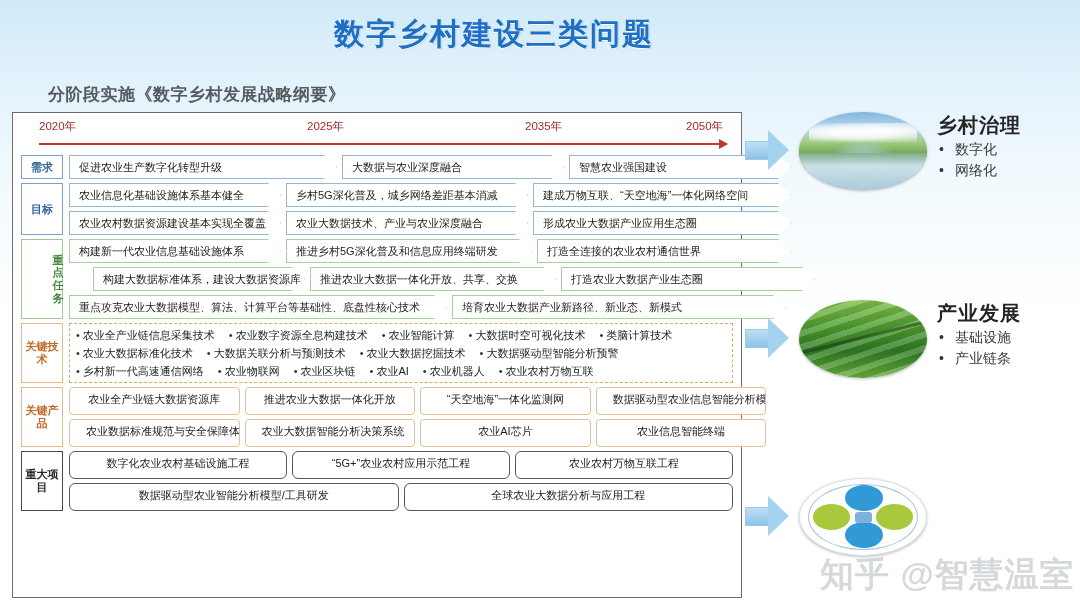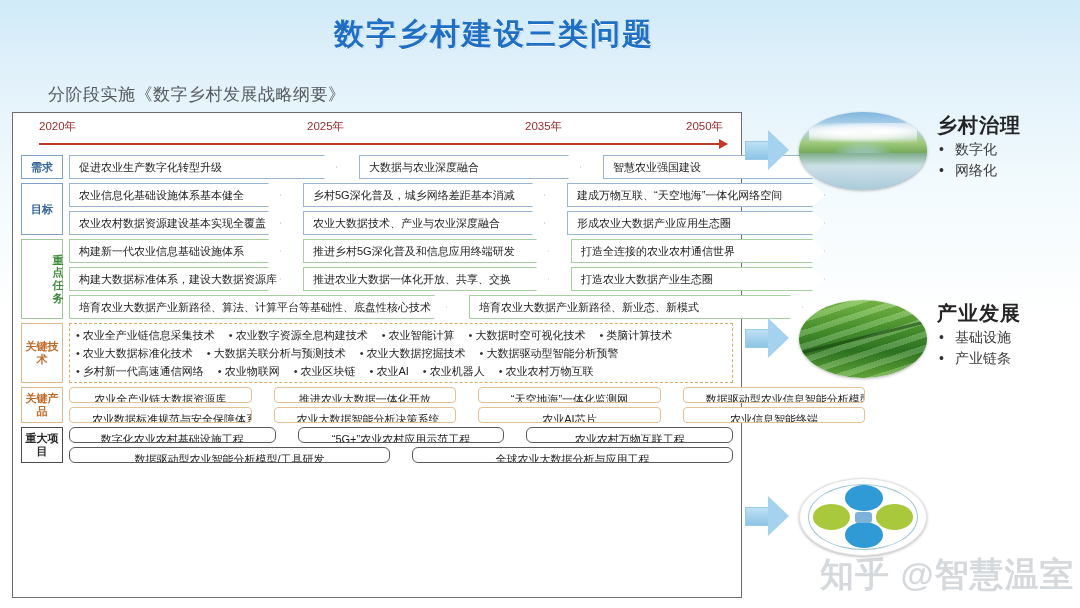--- a/index.html
+++ b/index.html
@@ -19,21 +19,21 @@
     text-align: center;
     font-size: 30px; font-weight: bold;
     color: #1f6fc4;
     letter-spacing: 2px;
     text-shadow: 0 1px 0 #ffffff, 1px 1px 1px rgba(80,140,200,.35);
     font-family: "Liberation Sans", "DejaVu Sans", sans-serif;
   }
 
   .subtitle {
     position: absolute; top: 83px; left: 48px;
-    font-size: 17px; font-weight: normal; color: #555a5e;
+    font-size: 17px; font-weight: bold; color: #555a5e;
     letter-spacing: .5px;
   }
 
   
   .roadmap {
     position: absolute; left: 12px; top: 112px;
     width: 730px; height: 486px;
     border: 1px solid #6d6d6d;
     background: #ffffff;
     padding: 6px 8px 4px 8px;
@@ -65,41 +65,41 @@
     text-align: center;
     font-size: 11px; font-weight: bold; line-height: 1.15;
     border: 1px solid #7f9fc4; color: #34659c;
     background: #fff; margin-right: 6px;
     padding: 2px 0;
   }
   .rowlabel.green { border-color: #9fc79a; color: #3f8b3b; padding-left: 32px; }
   .rowlabel.tan   { border-color: #e0b98d; color: #c06a28; }
   .rowlabel.black { border-color: #4a4a4a; color: #2b2b2b; }
   .rowbody { flex: 1 1 auto; display: flex; flex-direction: column; gap: 4px; }
-  .band { display: flex; gap: 22px; }
+  .band { display: flex; gap: 5px; }
 
   
   .chev {
     position: relative;
     height: 24px; line-height: 22px;
     border: 1px solid #9bb4cf;
     background: #fff;
     font-size: 11px; color: #1d1d1d;
     padding: 0 16px 0 9px;
     white-space: nowrap;
     clip-path: polygon(0 0, calc(100% - 13px) 0, 100% 50%, calc(100% - 13px) 100%, 0 100%);
   }
   .chev.g { border-color: #a8cfa2; }
 
   
   .pbox {
-    height: 16px; line-height: 22px;
+    height: 28px; line-height: 22px;
     border: 1px solid #9bb4cf; border-radius: 4px;
     background: #fff; font-size: 11px; color: #1d1d1d;
-    padding: 0 22px; white-space: nowrap; text-align: center;
+    padding: 0 16px; white-space: nowrap; text-align: center;
   }
   .pbox.tan { border-color: #e2c093; }
   .pbox.dark { border-color: #5a5a5a; border-radius: 6px; }
 
   
   .dashed {
     border: 1px dashed #d8a96a;
     padding: 4px 6px 3px 6px;
     display: flex; flex-direction: column; gap: 3px;
   }
@@ -243,26 +243,26 @@
         <div class="rowlabel green">
           <span>重点任务</span>
         </div>
         <div class="rowbody">
           <div class="band">
             <div class="chev g" style="width: 212px; flex: 0 0 212px;">构建新一代农业信息基础设施体系</div>
             <div class="chev g" style="width: 246px; flex: 0 0 246px;">推进乡村5G深化普及和信息应用终端研发</div>
             <div class="chev g" style="width: 254px; flex: 0 0 254px;">打造全连接的农业农村通信世界</div>
           </div>
           <div class="band">
-            <div class="chev g" style="width: 212px; flex: 0 0 212px;">构建大数据标准体系，建设大数据资源库</div>
+            <div class="chev g" style="width: 212px; flex: 0 0 212px; margin-left: 24px;">构建大数据标准体系，建设大数据资源库</div>
             <div class="chev g" style="width: 246px; flex: 0 0 246px;">推进农业大数据一体化开放、共享、交换</div>
             <div class="chev g" style="width: 254px; flex: 0 0 254px;">打造农业大数据产业生态圈</div>
           </div>
           <div class="band">
-            <div class="chev g" style="width: 378px; flex: 0 0 378px;">培育农业大数据产业新路径、算法、计算平台等基础性、底盘性核心技术</div>
+            <div class="chev g" style="width: 378px; flex: 0 0 378px;">重点攻克农业大数据模型、算法、计算平台等基础性、底盘性核心技术</div>
             <div class="chev g" style="width: 334px; flex: 0 0 334px;">培育农业大数据产业新路径、新业态、新模式</div>
           </div>
         </div>
       </div>
       <div class="row">
         <div class="rowlabel tan">
           <span>关键技术</span>
         </div>
         <div class="rowbody">
           <div class="dashed">

